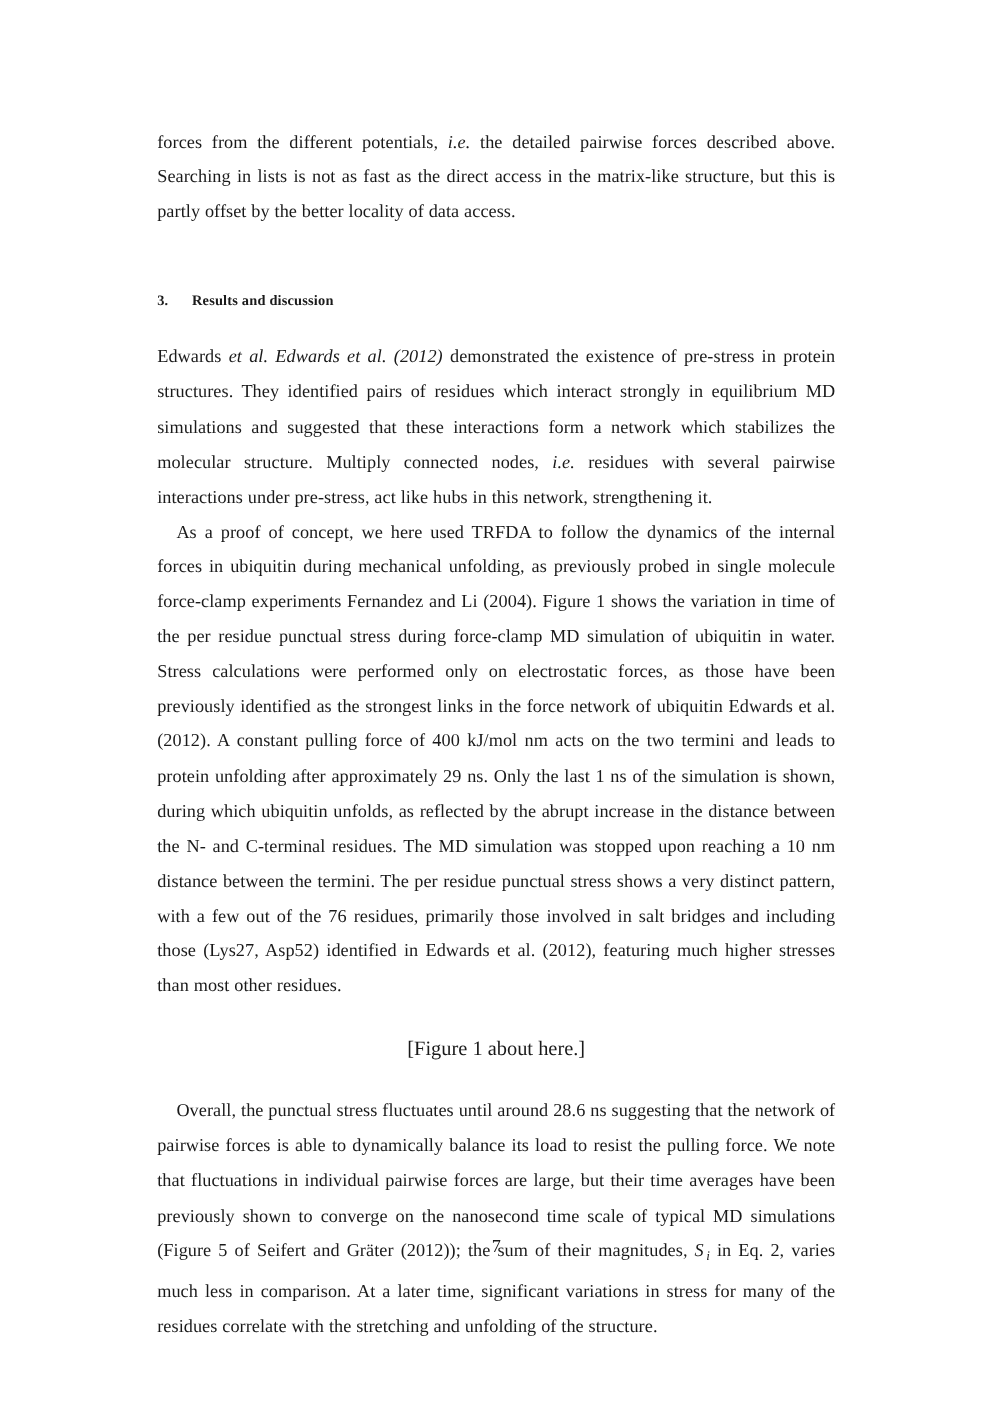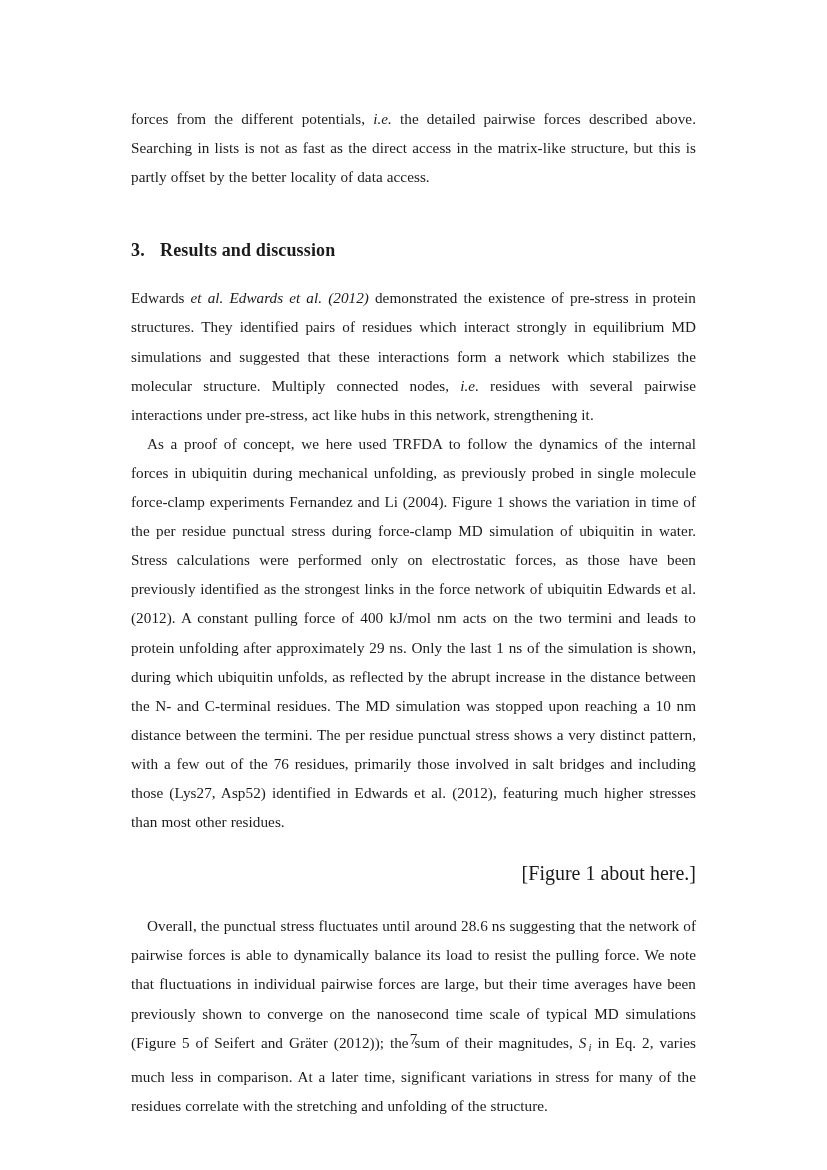--- a/index.html
+++ b/index.html
@@ -48,42 +48,42 @@
   p.no-indent {
     text-indent: 0;
   }
 
   p.indent {
     text-indent: 16px;
   }
 
   .section-heading {
     margin: 0;
-    font-size: 18px;
+    font-size: 12px;
     line-height: 29.1px;
     font-weight: bold;
     text-align: left;
     letter-spacing: 0.15px;
   }
 
   .section-heading .sec-num {
     display: inline-block;
     min-width: 29px;
   }
 
   .gap-before-heading { height: 45px; }
   .gap-after-heading  { height: 18px; }
   .gap-figure-before  { height: 23px; }
   .gap-figure-after   { height: 23px; }
 
   .figure-note {
     margin: 0;
-    font-size: 20px;
+    font-size: 17px;
     line-height: 29.1px;
-    text-align: right;
+    text-align: center;
   }
 
   em, .ital {
     font-style: italic;
   }
 
   .math-var {
     font-style: italic;
     font-family: "Liberation Serif", "DejaVu Serif", serif;
   }

